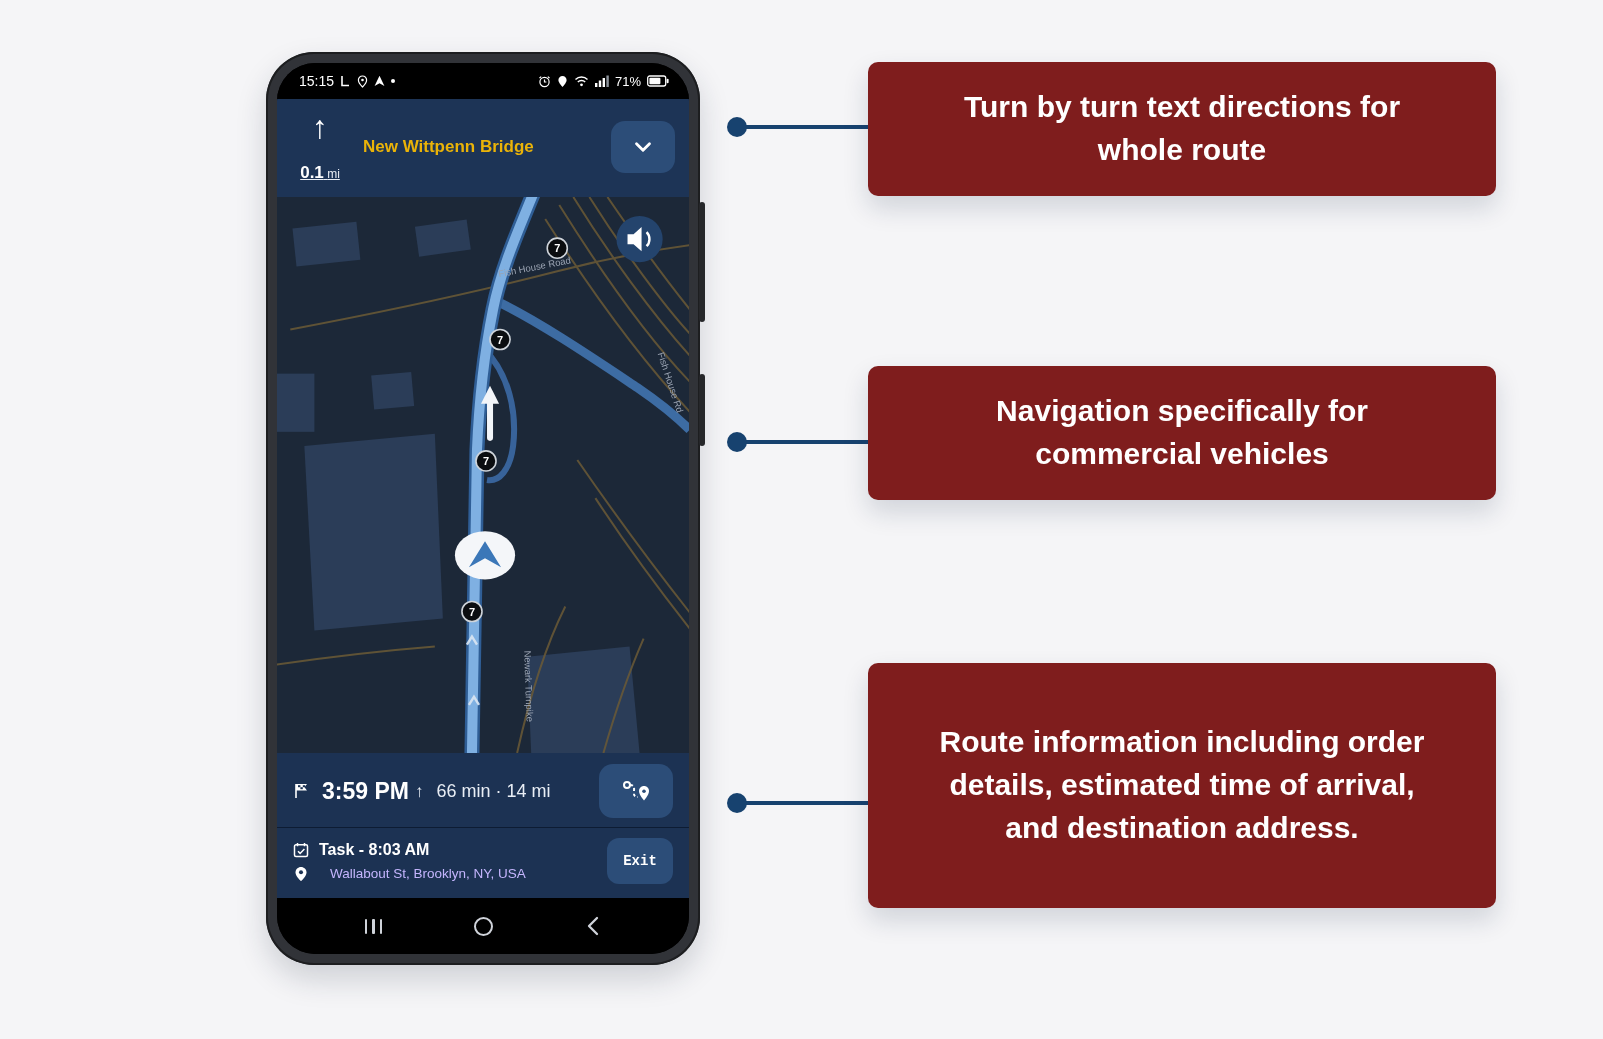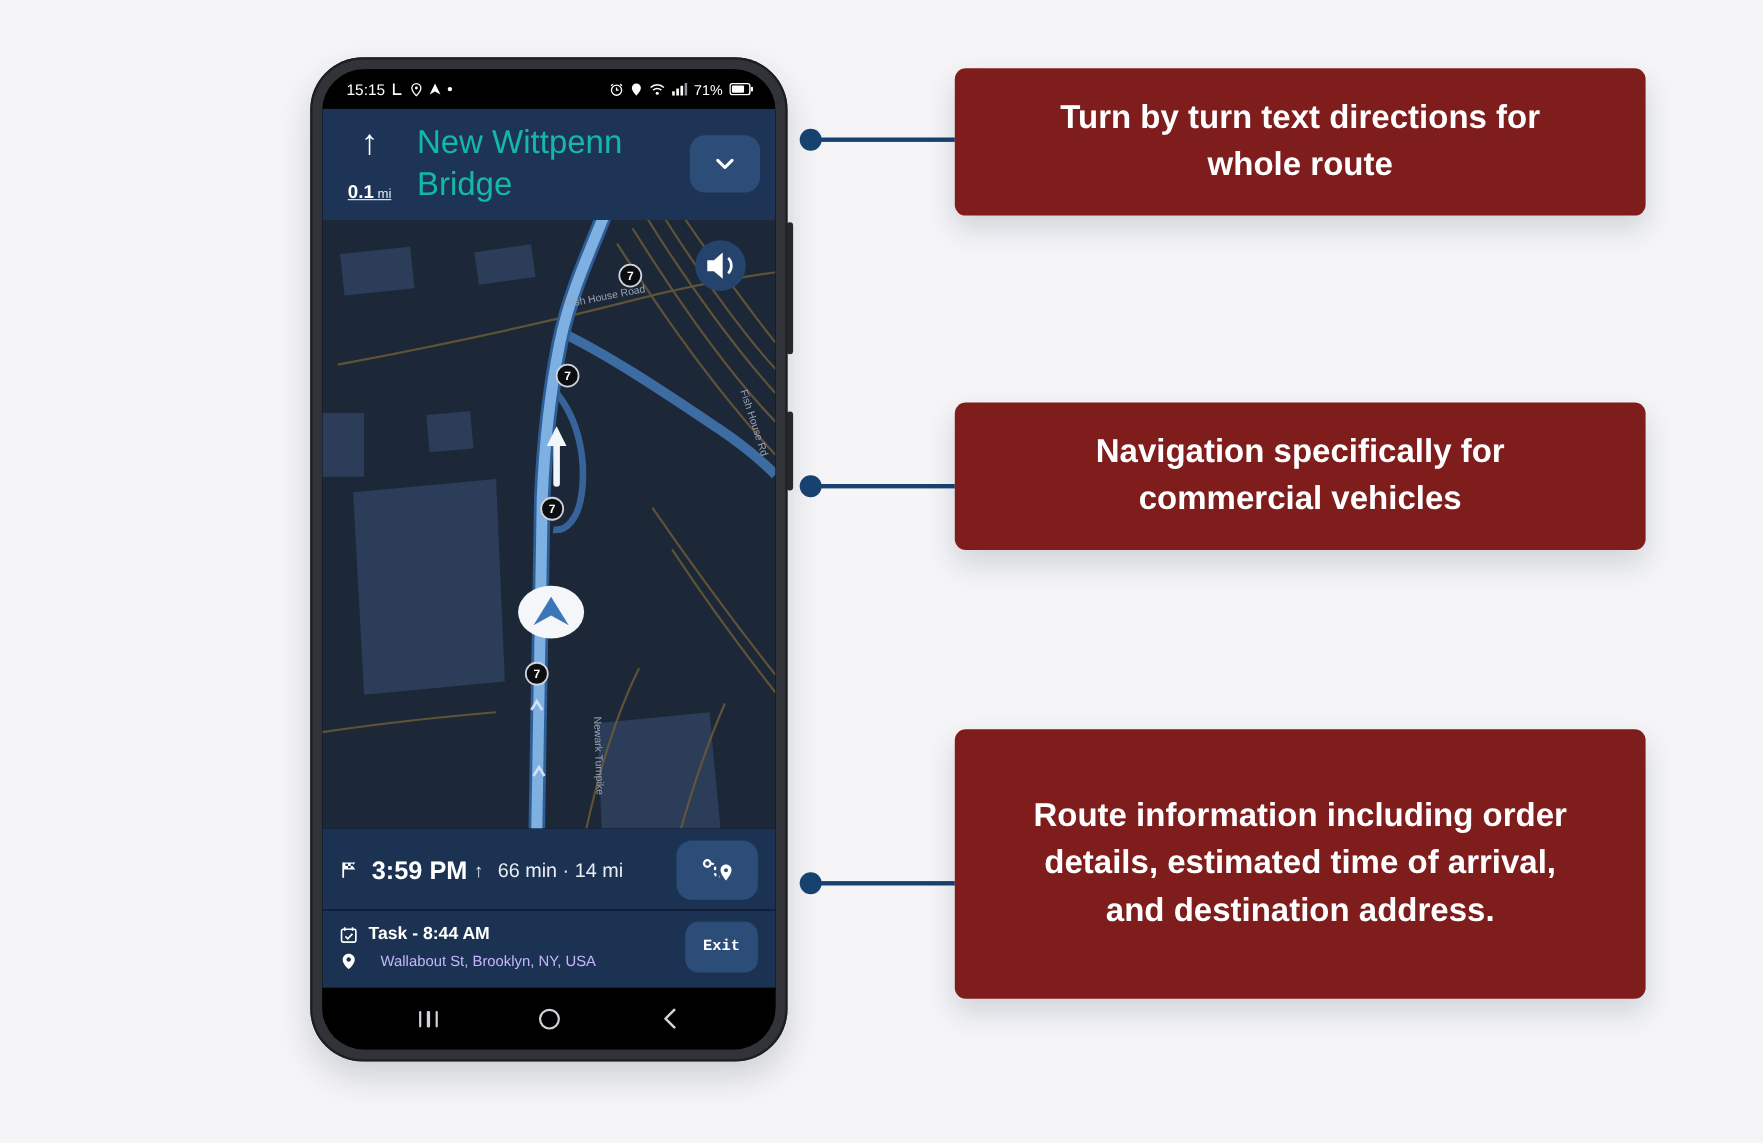--- a/index.html
+++ b/index.html
@@ -6,21 +6,21 @@
   html,body { width:1603px; height:1039px; }
   body {
     position:relative;
     background:#f5f5f7;
     font-family:"Liberation Sans", sans-serif;
     overflow:hidden;
   }
 
   
   .phone {
-    position:absolute; left:282px; top:52px; width:434px; height:913px;
+    position:absolute; left:266px; top:52px; width:434px; height:913px;
     background:#313338; border-radius:48px;
     box-shadow: inset 0 0 0 2px #1d1e20, 0 14px 30px rgba(30,40,60,.18);
   }
   .side-btn { position:absolute; right:-5px; width:6px; background:#26272a; border-radius:3px; }
   .btn-volume { top:150px; height:120px; }
   .btn-power  { top:322px; height:72px; }
   .screen {
     position:absolute; inset:11px; border-radius:38px; overflow:hidden;
     background:#000; display:flex; flex-direction:column;
   }
@@ -37,21 +37,21 @@
 
   
   .nav-header {
     flex:0 0 auto; background:#1d3456; display:flex; align-items:center;
     gap:14px; padding:12px 14px 14px;
   }
   .maneuver { display:flex; flex-direction:column; align-items:center; width:58px; color:#fff; }
   .man-arrow { font-size:32px; font-weight:bold; line-height:1; }
   .man-dist { font-size:12px; margin-top:20px; color:#e8edf4; white-space:nowrap;text-decoration:underline; }
   .dist-num { font-size:17px; font-weight:bold; color:#fff; }
-  .nav-title { flex:1; color:#14b8a6; font-size:30px; font-weight:normal; line-height:1.25; }
+  .nav-title { flex:1; color:#eab308; font-size:17px; font-weight:bold; line-height:1.25; }
   .chev-btn {
     width:64px; height:52px; border:none; border-radius:14px; background:#2c4d78;
     display:flex; align-items:center; justify-content:center; cursor:pointer; flex:0 0 auto;
   }
 
   
   .map { flex:1 1 auto; position:relative; background:#1c2838; }
   .map > svg { position:absolute; inset:0; width:100%; height:100%; }
 
   
@@ -288,21 +288,21 @@
 
     <div class="task-panel">
       <div class="task-left">
         <div class="task-row1">
           <svg width="16" height="16" viewBox="0 0 16 16">
             <rect x="1.5" y="2.8" width="13" height="11.7" rx="1.5" fill="none" stroke="#fff" stroke-width="1.5"></rect>
             <line x1="4.5" y1="1" x2="4.5" y2="4.2" stroke="#fff" stroke-width="1.5"></line>
             <line x1="11.5" y1="1" x2="11.5" y2="4.2" stroke="#fff" stroke-width="1.5"></line>
             <path d="M5,9.3 l2.1,2.1 L11.4,7" stroke="#fff" stroke-width="1.5" fill="none"></path>
           </svg>
-          <span>Task - 8:44 AM</span>
+          <span>Task - 8:03 AM</span>
         </div>
         <div class="task-row2">
           <svg width="14" height="16" viewBox="0 0 14 16">
             <path d="M7,1 C4,1 1.5,3.4 1.5,6.4 C1.5,10.4 7,15 7,15 S12.5,10.4 12.5,6.4 C12.5,3.4 10,1 7,1 z" fill="#fff"></path>
             <circle cx="7" cy="6.3" r="2" fill="#1c3253"></circle>
           </svg>
           <span>Wallabout St, Brooklyn, NY, USA</span>
         </div>
       </div>
       <button class="exit-btn">Exit</button>

